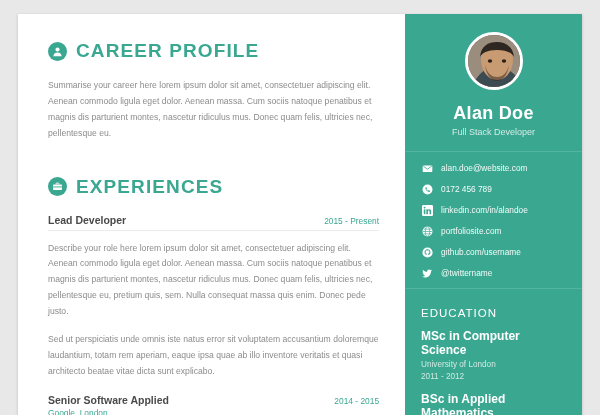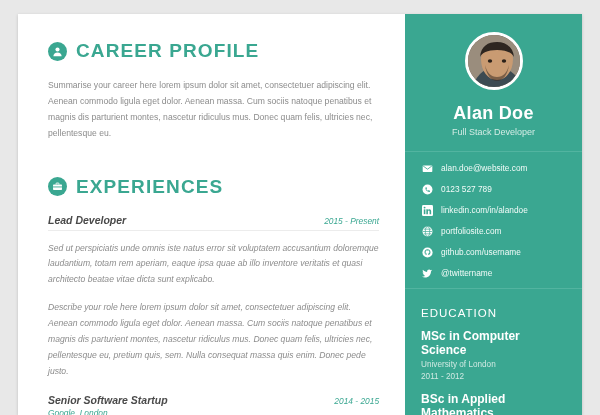--- a/index.html
+++ b/index.html
@@ -47,21 +47,21 @@
     letter-spacing: 1.1px;
     font-weight: bold;
   }
   .body-text {
     color: #8c8c8c;
     font-size: 8.6px;
     line-height: 1.85;
     margin: 0 0 12px 0;
   }
   .spacer-lg { height: 22px; }
-  .job { margin-bottom: 14px; font-style: italic; }
+  .job { margin-bottom: 14px; }
   .job-row {
     display: flex;
     align-items: baseline;
     justify-content: space-between;
   }
   .job-title {
     color: #4a4a4a;
     font-size: 10.5px;
     font-weight: bold;
     margin: 0;
@@ -189,27 +189,27 @@
       </span>
       <span class="section-title">EXPERIENCES</span>
     </div>
 
     <div class="job">
       <div class="job-row">
         <h3 class="job-title">Lead Developer</h3>
         <span class="job-date">2015 - Present</span>
       </div>
       <hr class="hr-light">
+      <p class="body-text">Describe your role here lorem ipsum dolor sit amet, consectetuer adipiscing elit. Aenean commodo ligula eget dolor. Aenean massa. Cum sociis natoque penatibus et magnis dis parturient montes, nascetur ridiculus mus. Donec quam felis, ultricies nec, pellentesque eu, pretium quis, sem. Nulla consequat massa quis enim. Donec pede justo.</p>
       <p class="body-text">Sed ut perspiciatis unde omnis iste natus error sit voluptatem accusantium doloremque laudantium, totam rem aperiam, eaque ipsa quae ab illo inventore veritatis et quasi architecto beatae vitae dicta sunt explicabo.</p>
-      <p class="body-text">Describe your role here lorem ipsum dolor sit amet, consectetuer adipiscing elit. Aenean commodo ligula eget dolor. Aenean massa. Cum sociis natoque penatibus et magnis dis parturient montes, nascetur ridiculus mus. Donec quam felis, ultricies nec, pellentesque eu, pretium quis, sem. Nulla consequat massa quis enim. Donec pede justo.</p>
     </div>
 
     <div class="job">
       <div class="job-row">
-        <h3 class="job-title">Senior Software Startup</h3>
+        <h3 class="job-title">Senior Software Applied</h3>
         <span class="job-date">2014 - 2015</span>
       </div>
       <div class="job-company">Google, London</div>
 
     </div>
 
   </div>
 
   <div class="sidebar">
 
@@ -244,21 +244,21 @@
         <span>alan.doe@website.com</span>
       </div>
 
       <div class="contact-item">
         <span class="ci-icon">
           <svg width="11" height="11" viewBox="0 0 16 16">
               <circle cx="8" cy="8" r="7.2" fill="#fff"></circle>
               <path d="M5.6 4.4c.5 0 .9.3 1.1.8l.4 1c.1.4 0 .7-.3.9l-.5.4c.5 1 1.3 1.8 2.3 2.3l.4-.5c.2-.3.6-.4.9-.3l1 .4c.5.2.8.6.8 1.1 0 .6-.5 1.1-1.1 1.1-3.1 0-5.7-2.6-5.7-5.7 0-.6.5-1.1 1.1-1.1z" fill="#3aa791"></path>
             </svg>
         </span>
-        <span>0123 527 789</span>
+        <span>0172 456 789</span>
       </div>
 
       <div class="contact-item">
         <span class="ci-icon">
           <svg width="11" height="11" viewBox="0 0 16 16">
               <rect width="16" height="16" rx="2" fill="#fff"></rect>
               <rect x="2.6" y="6.3" width="2.3" height="7" fill="#3aa791"></rect>
               <circle cx="3.75" cy="3.8" r="1.35" fill="#3aa791"></circle>
               <path d="M6.3 6.3h2.2v1c.4-.7 1.2-1.2 2.2-1.2 1.7 0 2.6 1 2.6 3v4.2h-2.3V9.5c0-1-.4-1.5-1.2-1.5s-1.2.5-1.2 1.5v3.8H6.3z" fill="#3aa791"></path>
             </svg>

